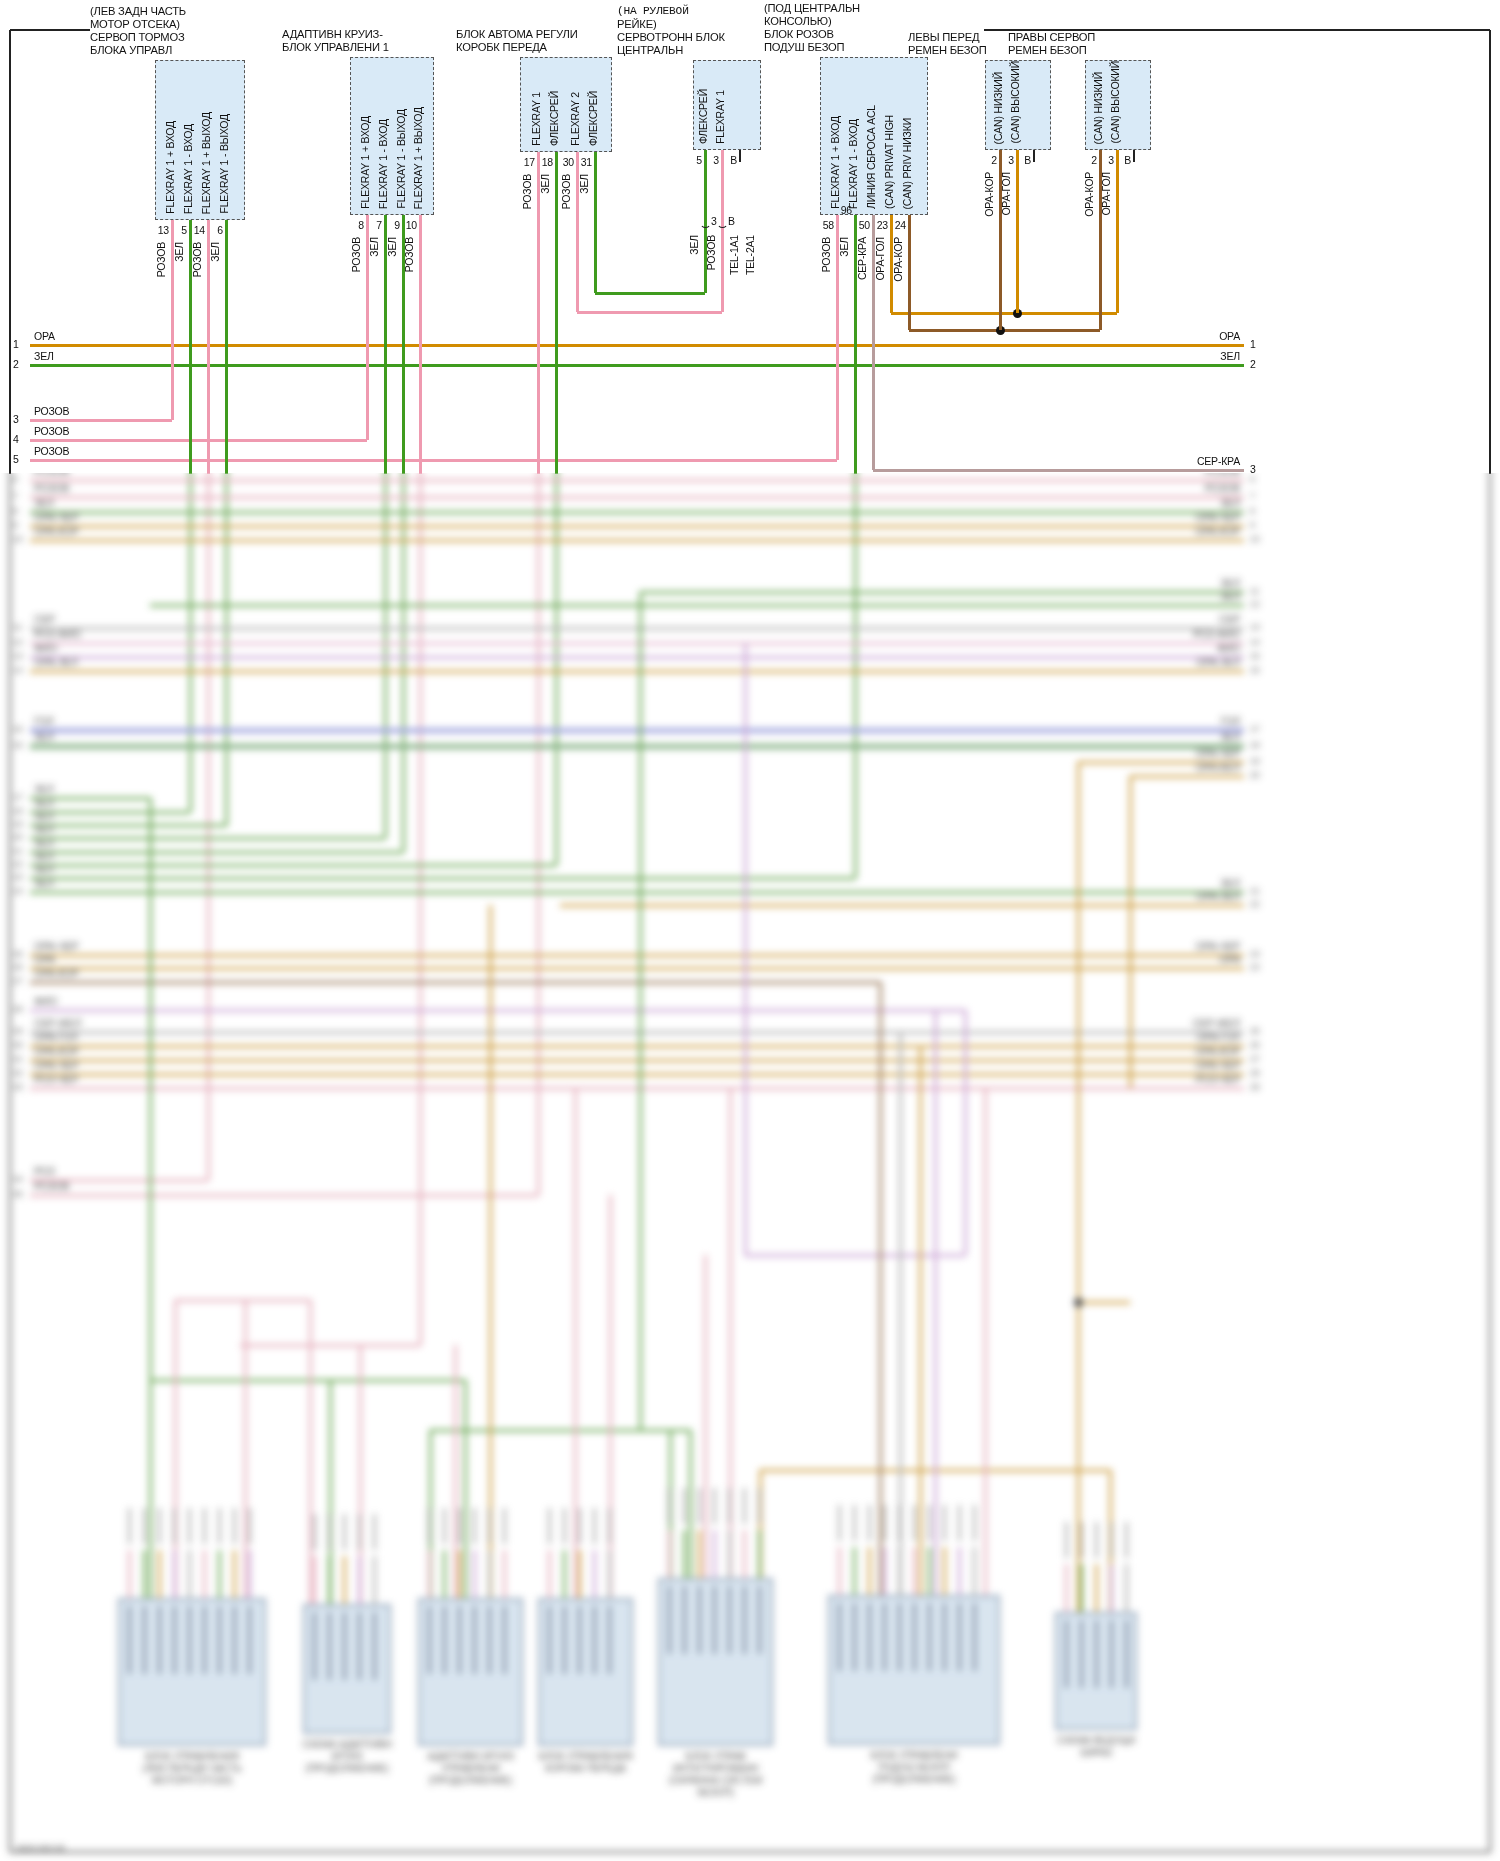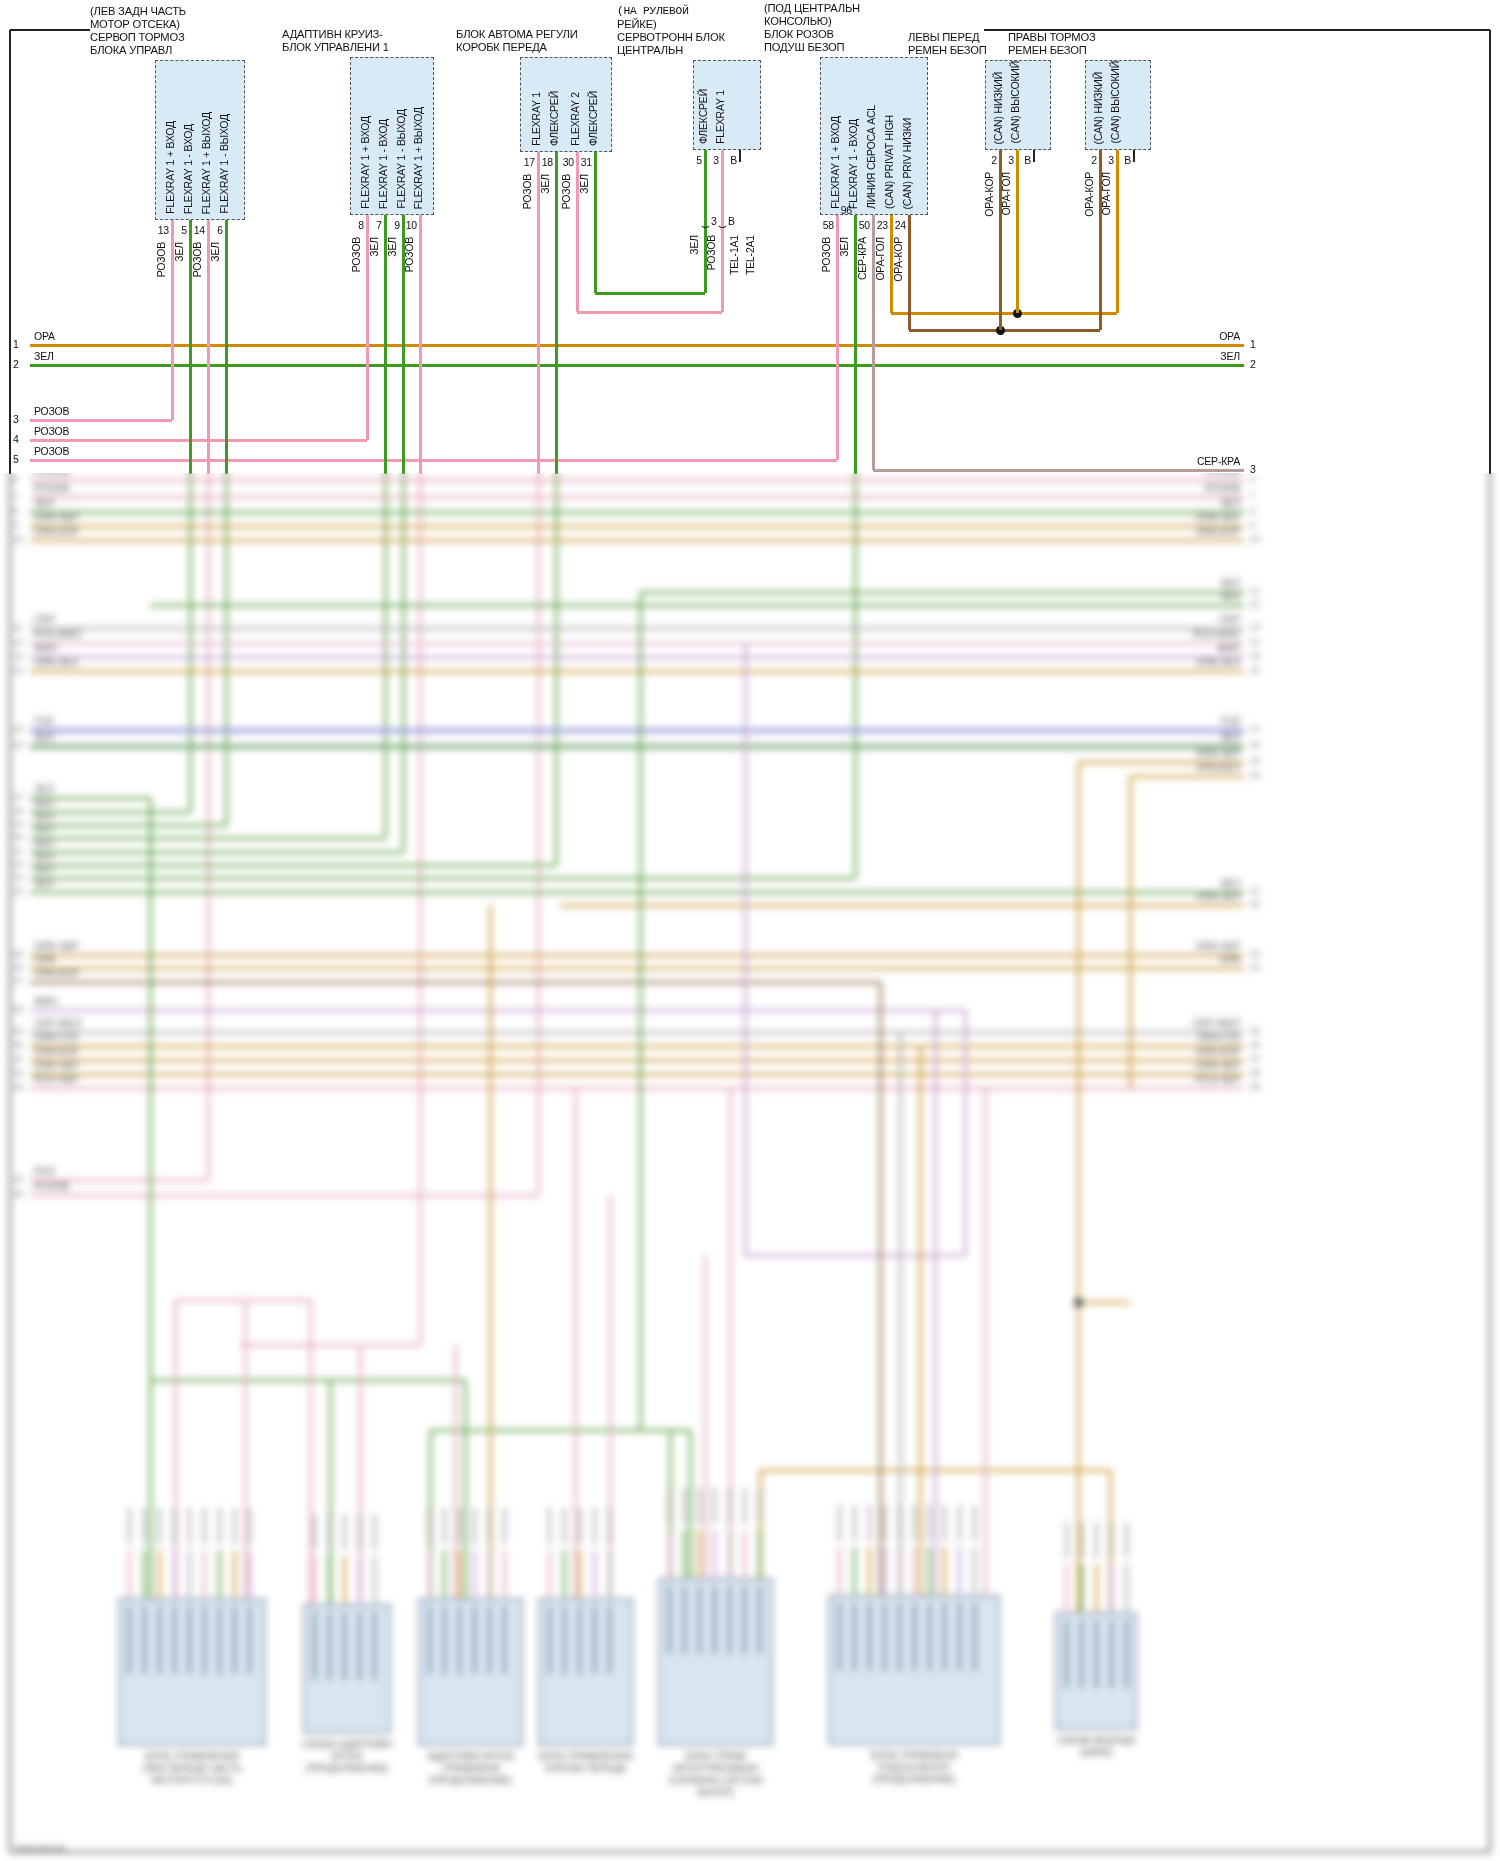--- a/index.html
+++ b/index.html
@@ -171,21 +171,21 @@
         <div class="abs t tr" style="left: 982px; top: 154px; width: 15px;">2</div>
         <div class="abs t vt" style="left: 984px; top: 172px;">ОРА-КОР</div>
         <div class="abs " style="left: 998.5px; top: 150px; width: 3px; height: 180px; background: rgb(141, 90, 40);"></div>
         <div class="abs t vt" style="left: 1010px; bottom: 1717px;">(CAN) ВЫСОКИЙ</div>
         <div class="abs t tr" style="left: 999px; top: 154px; width: 15px;">3</div>
         <div class="abs t vt" style="left: 1001px; top: 172px;">ОРА-ГОЛ</div>
         <div class="abs " style="left: 1015.5px; top: 150px; width: 3px; height: 163px; background: rgb(209, 139, 0);"></div>
         <div class="abs t tr" style="left: 1016px; top: 154px; width: 15px;">B</div>
         <div class="abs " style="left: 1033px; top: 150px; width: 2px; height: 12px; background: rgb(34, 34, 34);"></div>
         <div class="abs " style="left: 1085px; top: 60px; width: 66px; height: 90px; background: rgb(217, 234, 247); border: 1.6px dashed rgb(85, 85, 85); box-sizing: border-box;"></div>
-        <div class="abs t ttl" style="left: 1008px; top: 31px;">ПРАВЫ ТОРМОЗ</div>
+        <div class="abs t ttl" style="left: 1008px; top: 31px;">ПРАВЫ СЕРВОП</div>
         <div class="abs t ttl" style="left: 1008px; top: 44px;">РЕМЕН БЕЗОП</div>
         <div class="abs t vt" style="left: 1093px; bottom: 1717px;">(CAN) НИЗКИЙ</div>
         <div class="abs t tr" style="left: 1082px; top: 154px; width: 15px;">2</div>
         <div class="abs t vt" style="left: 1084px; top: 172px;">ОРА-КОР</div>
         <div class="abs " style="left: 1098.5px; top: 150px; width: 3px; height: 180px; background: rgb(141, 90, 40);"></div>
         <div class="abs t vt" style="left: 1110px; bottom: 1717px;">(CAN) ВЫСОКИЙ</div>
         <div class="abs t tr" style="left: 1099px; top: 154px; width: 15px;">3</div>
         <div class="abs t vt" style="left: 1101px; top: 172px;">ОРА-ГОЛ</div>
         <div class="abs " style="left: 1115.5px; top: 150px; width: 3px; height: 163px; background: rgb(209, 139, 0);"></div>
         <div class="abs t tr" style="left: 1116px; top: 154px; width: 15px;">B</div>

